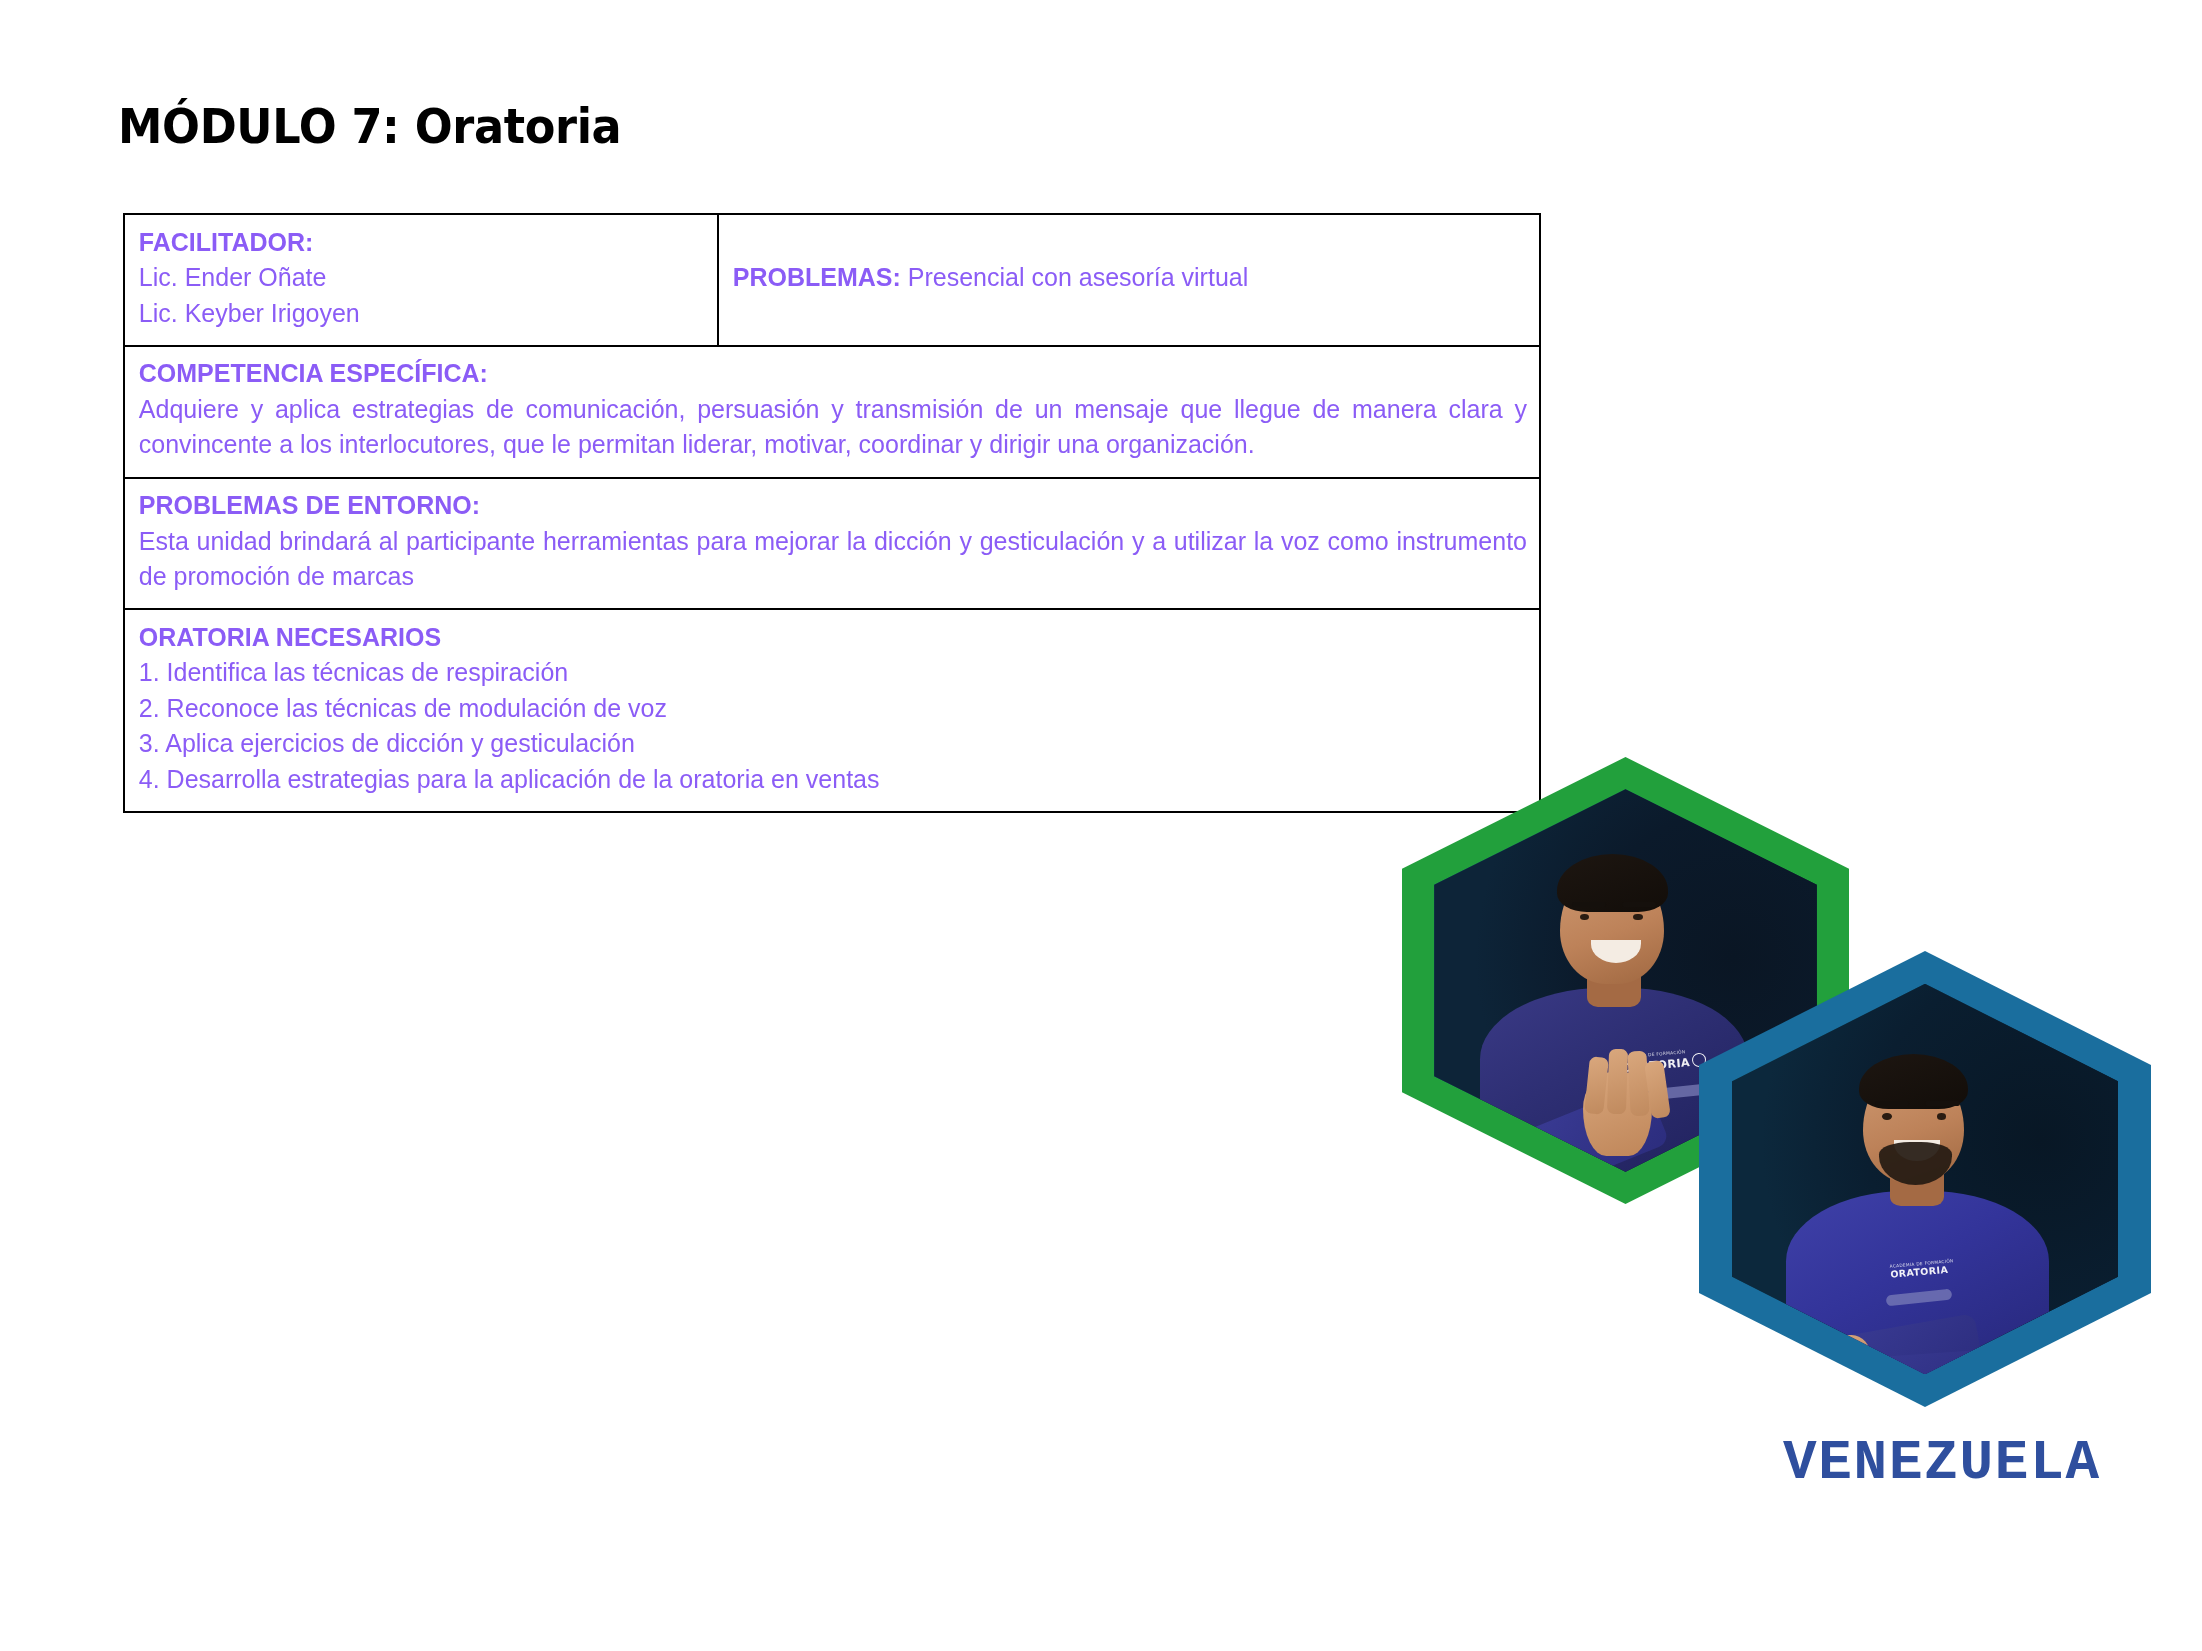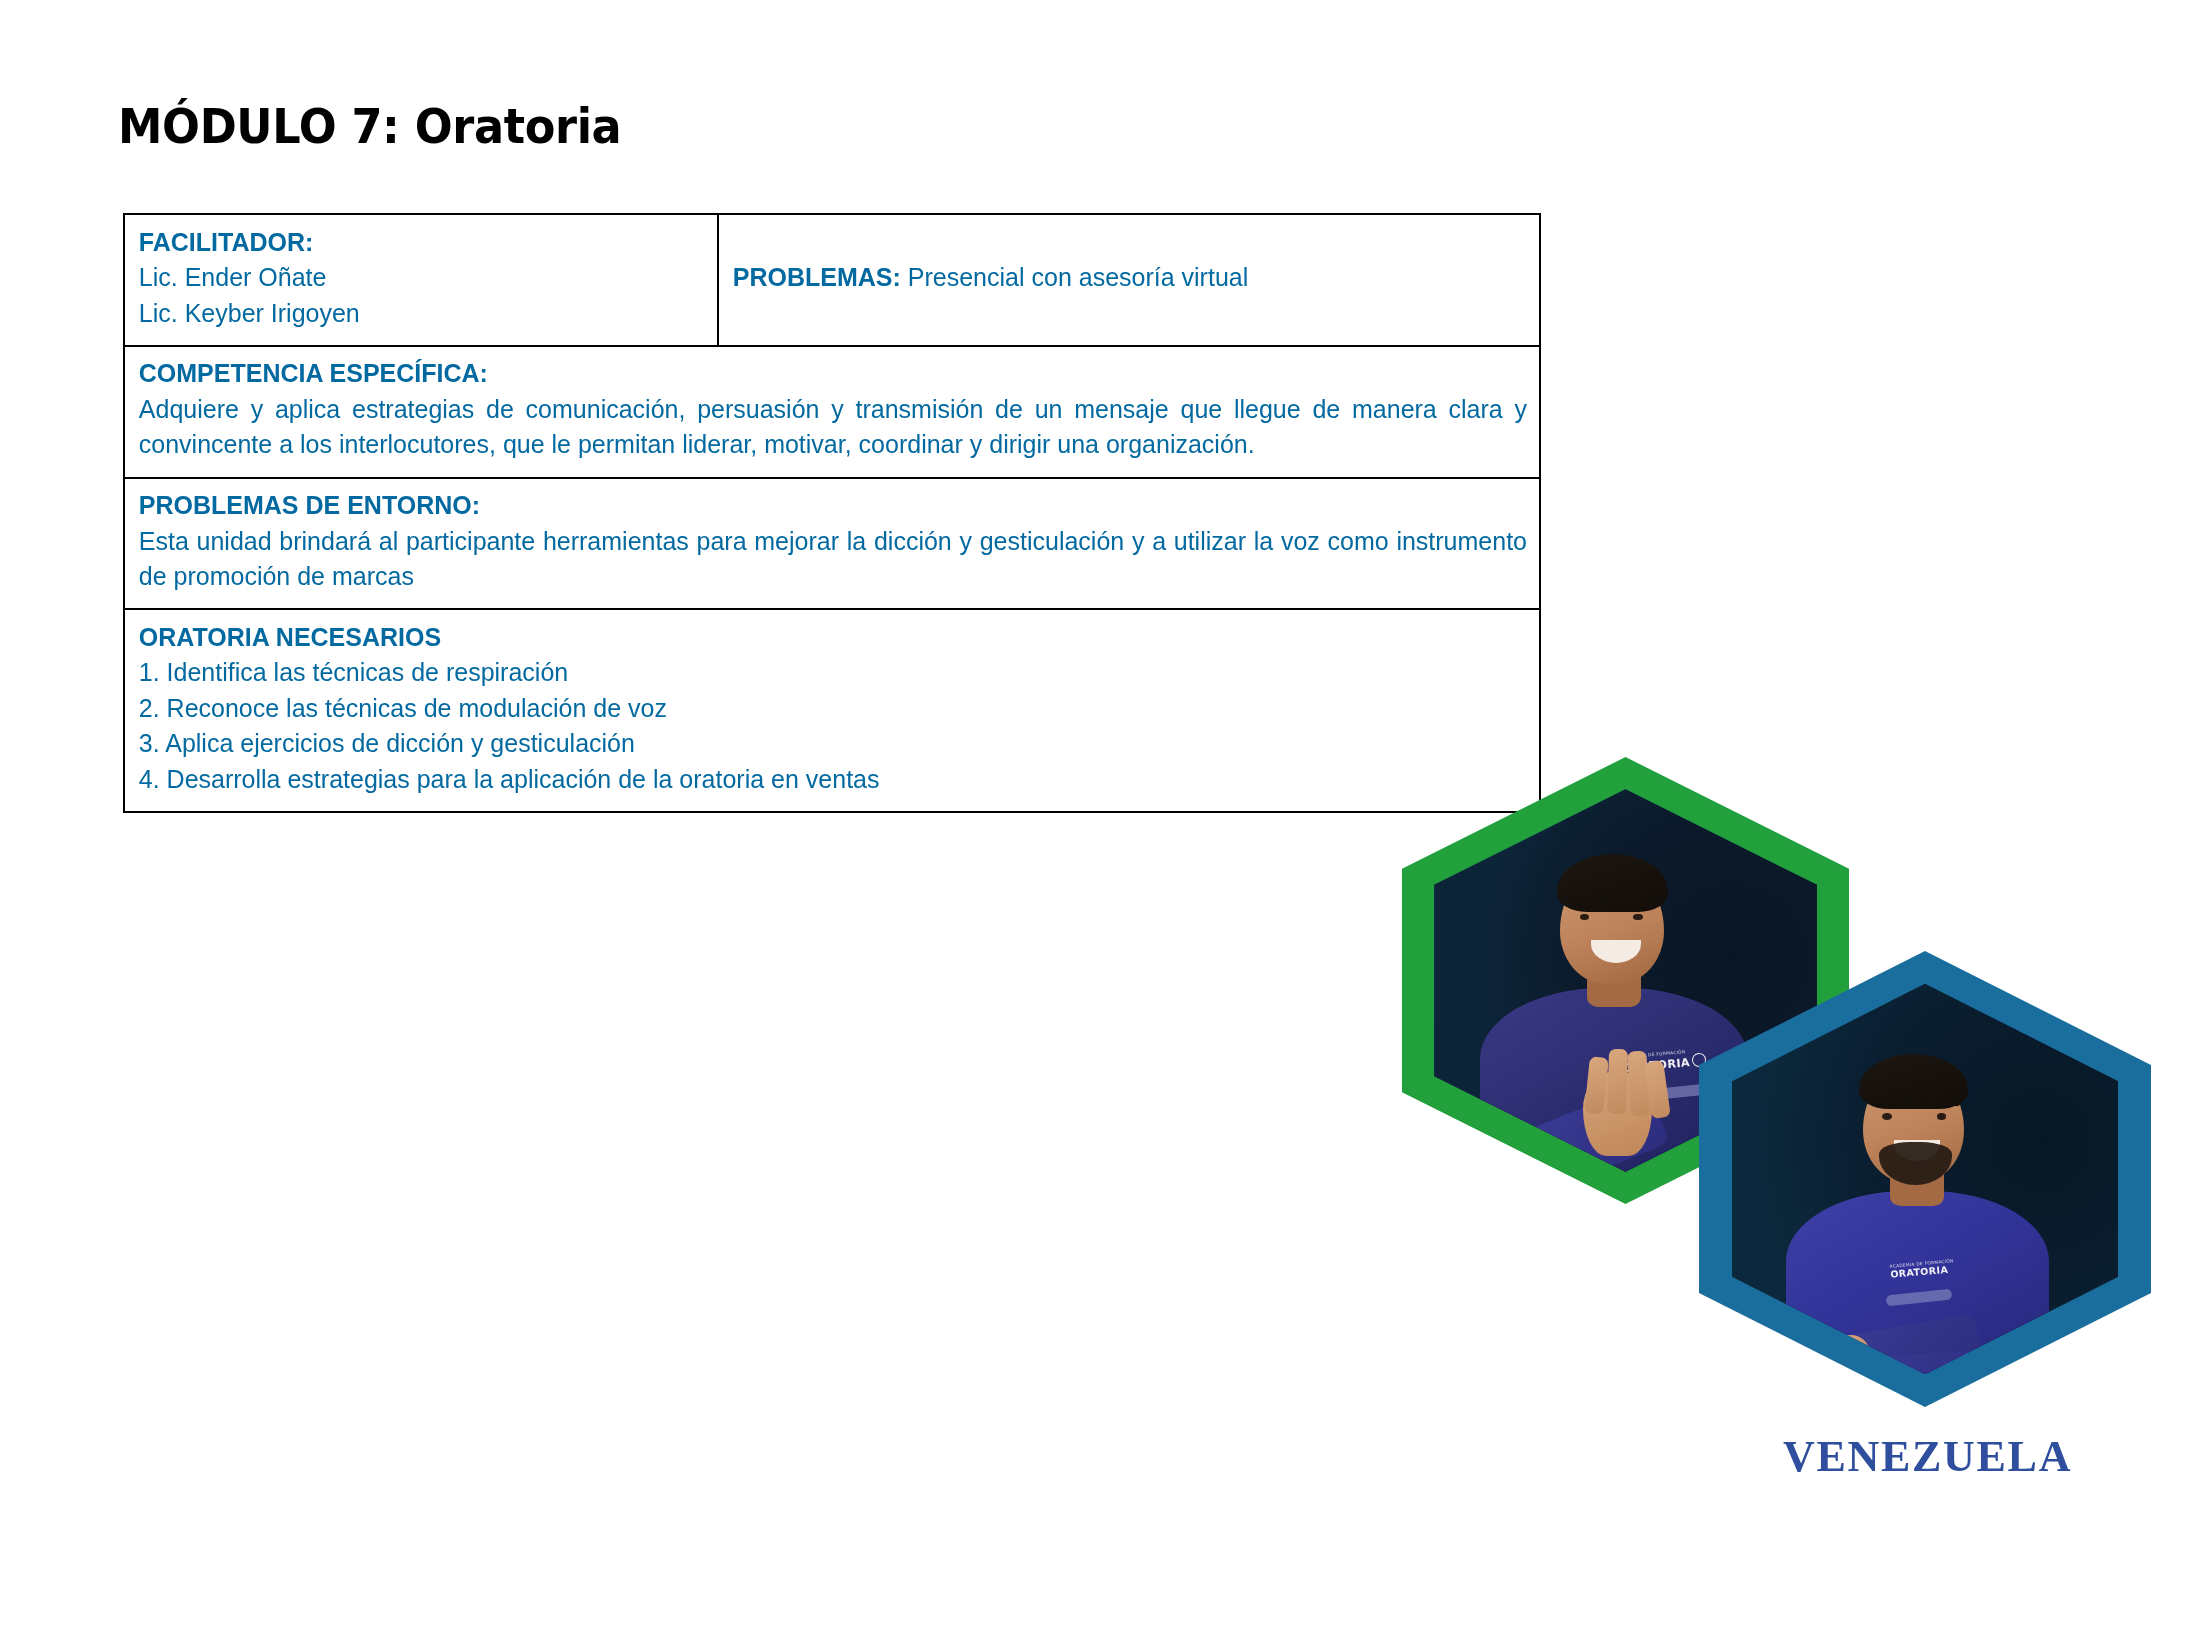--- a/index.html
+++ b/index.html
@@ -40,21 +40,21 @@
     width: 1415px;
     border-collapse: collapse;
     table-layout: fixed;
   }
   .syllabus-table td {
     border: 2.2px solid #000000;
     vertical-align: top;
     padding: 9.5px 12px 13.8px 13.8px;
     font-size: 25px;
     line-height: 1.42;
-    color: #0369a1;
+    color: #8b5cf6;
   }
   .lbl {
     font-weight: bold;
   }
   .cell-line {
     display: block;
     white-space: pre-wrap;
   }
   .cell-mid {
     vertical-align: middle !important;
@@ -208,23 +208,23 @@
     position: absolute;
     border-radius: 12px;
     background: linear-gradient(150deg, #3a3b94 0%, #2c2d7e 100%);
   }
 
   
   .wordmark {
     position: absolute;
     left: 1783px;
     top: 1435px;
-    font-family: Liberation Serif, serif;
+    font-family: Liberation Mono, monospace;
     font-weight: bold;
-    font-size: 44px;
+    font-size: 56px;
     letter-spacing: 1.7px;
     line-height: 1;
     white-space: nowrap;
   }
 </style>
 </head>
 <body>
 
 <div class="page-title">MÓDULO 7: Oratoria</div>
 

